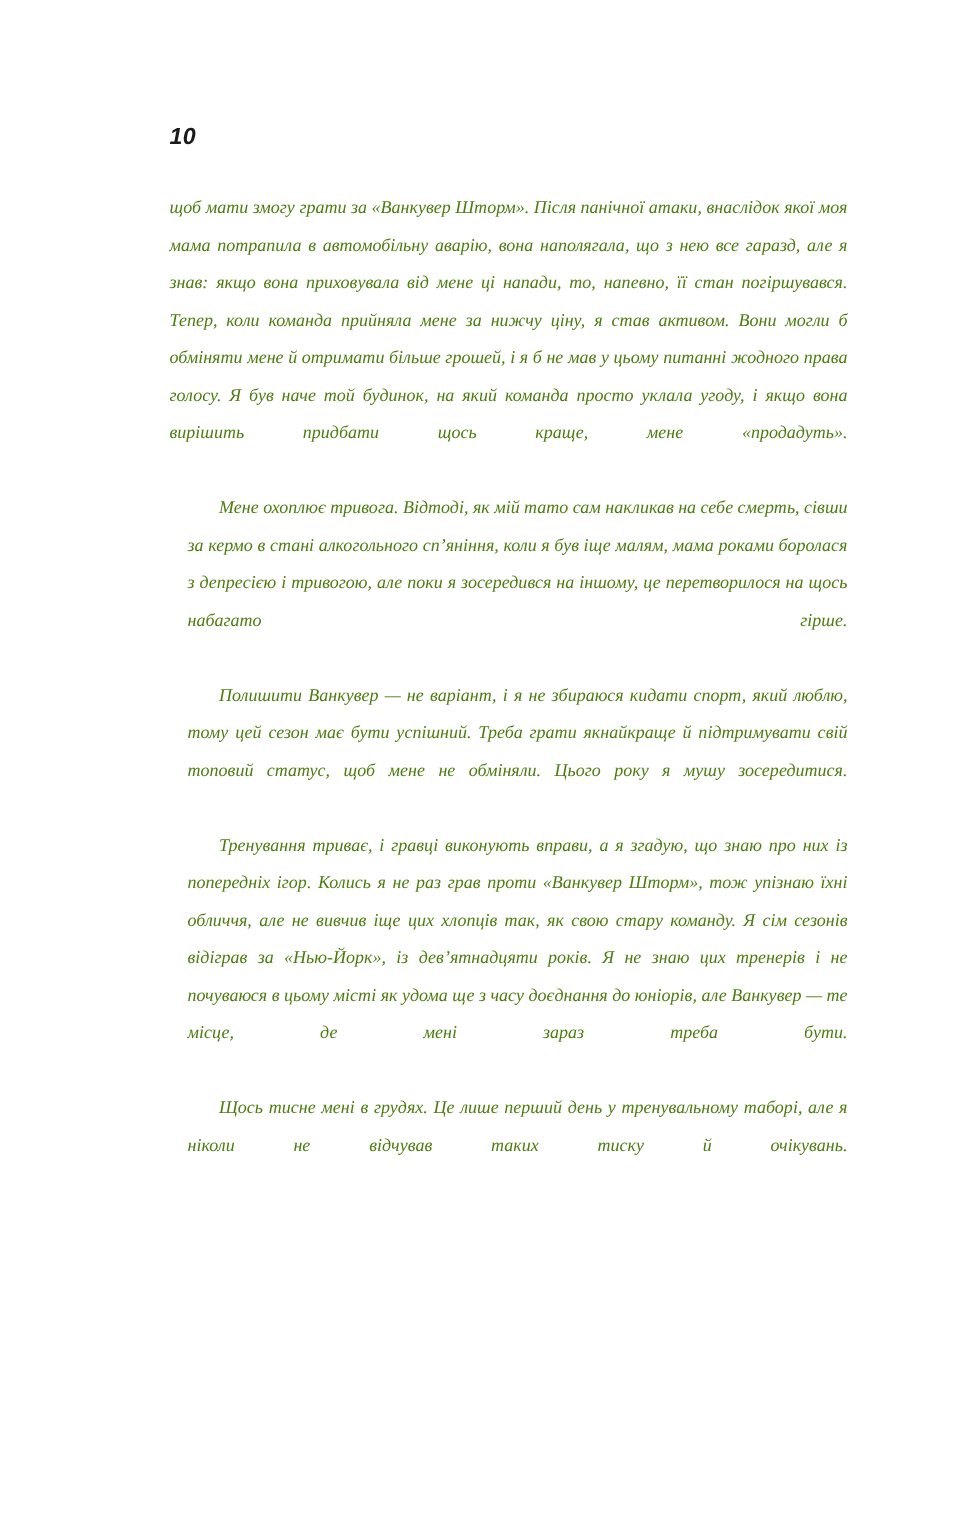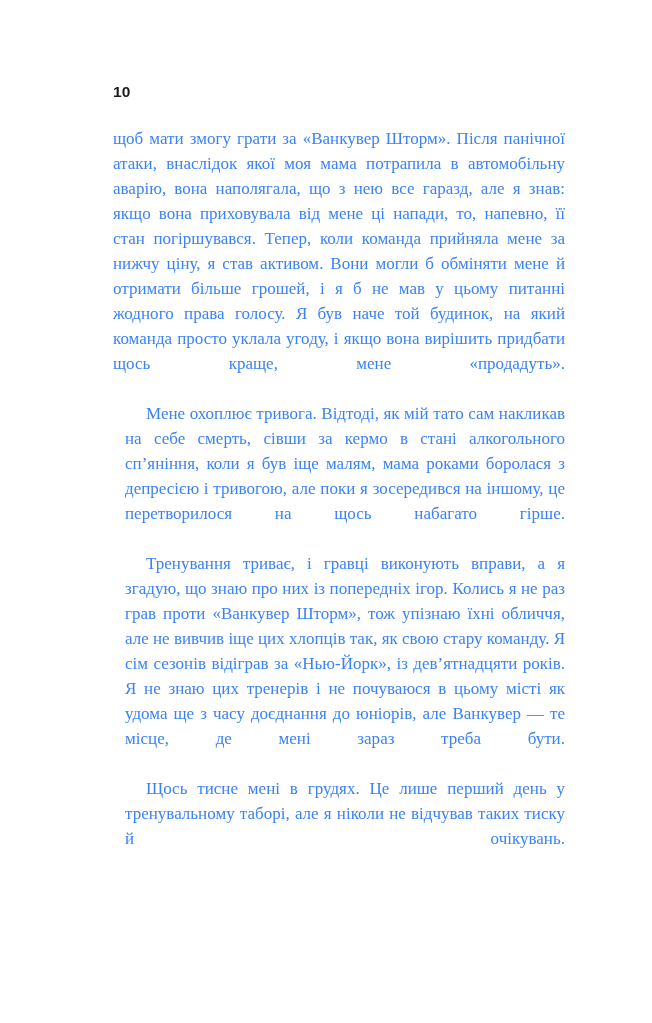--- a/index.html
+++ b/index.html
@@ -13,20 +13,21 @@
     font-family: "Liberation Serif", "DejaVu Serif", serif;
     -webkit-font-smoothing: antialiased;
     overflow: hidden;
   }
 
   .page {
     position: relative;
     width: 652px;
     height: 955px;
     box-sizing: border-box;
+    font-style: italic;
   }
 
   .folio {
     position: absolute;
     left: 113px;
     top: 84px;
     font-family: "Liberation Sans", "DejaVu Sans", sans-serif;
     font-weight: 700;
     font-size: 15.5px;
     letter-spacing: 0.2px;
@@ -36,23 +37,23 @@
 
   .textblock {
     position: absolute;
     left: 113px;
     top: 126px;
     width: 452px;
   }
 
   p.para {
     margin: 0;
-    font-size: 17px;
+    font-size: 12px;
     line-height: 25.0px;
-    color: #3b82f6;
+    color: #4d7c0f;
     text-align: justify;
     text-justify: inter-word;
     word-spacing: -0.1px;
     letter-spacing: 0.01px;
     hyphens: manual;
     -webkit-hyphens: manual;
   }
 
   p.para.indent {
     text-indent: 21px;
@@ -69,17 +70,18 @@
 </head>
 <body>
 
 <div class="page">
 
   <div class="folio">10</div>
 
   <div class="textblock">
     <p class="para">щоб мати змогу грати за «Ванкувер Шторм». Після панічної атаки, внаслідок якої моя мама потрапила в автомобільну аварію, вона наполягала, що з нею все гаразд, але я знав: якщо вона приховувала від мене ці напади, то, напевно, її стан погіршувався. Тепер, коли команда прийняла мене за нижчу ціну, я став активом. Вони могли б обміняти мене й отримати більше грошей, і я б не мав у цьому питанні жодного права голосу. Я був наче той будинок, на який команда просто уклала угоду, і якщо вона вирішить придбати щось краще, мене «продадуть».</p>
     <p class="para indent">Мене охоплює тривога. Відтоді, як мій тато сам накликав на себе смерть, сівши за кермо в стані алкогольного сп’яніння, коли я був іще малям, мама роками боролася з депресією і тривогою, але поки я зосередився на іншому, це перетворилося на щось набагато гірше.</p>
+    <p class="para indent">Полишити Ванкувер — не варіант, і я не збираюся кидати спорт, який люблю, тому цей сезон має бути успішний. Треба грати якнайкраще й підтримувати свій топовий статус, щоб мене не обміняли. Цього року я мушу зосередитися.</p>
     <p class="para indent">Тренування триває, і гравці виконують вправи, а я згадую, що знаю про них із попередніх ігор. Колись я не раз грав проти «Ванкувер Шторм», тож упізнаю їхні обличчя, але не вивчив іще цих хлопців так, як свою стару команду. Я сім сезонів відіграв за «Нью-Йорк», із дев’ятнадцяти років. Я не знаю цих тренерів і не почуваюся в цьому місті як удома ще з часу доєднання до юніорів, але Ванкувер — те місце, де мені зараз треба бути.</p>
     <p class="para indent">Щось тисне мені в грудях. Це лише перший день у тренувальному таборі, але я ніколи не відчував таких тиску й очікувань.</p>
   </div>
 
 </div>
 
 </body></html>

